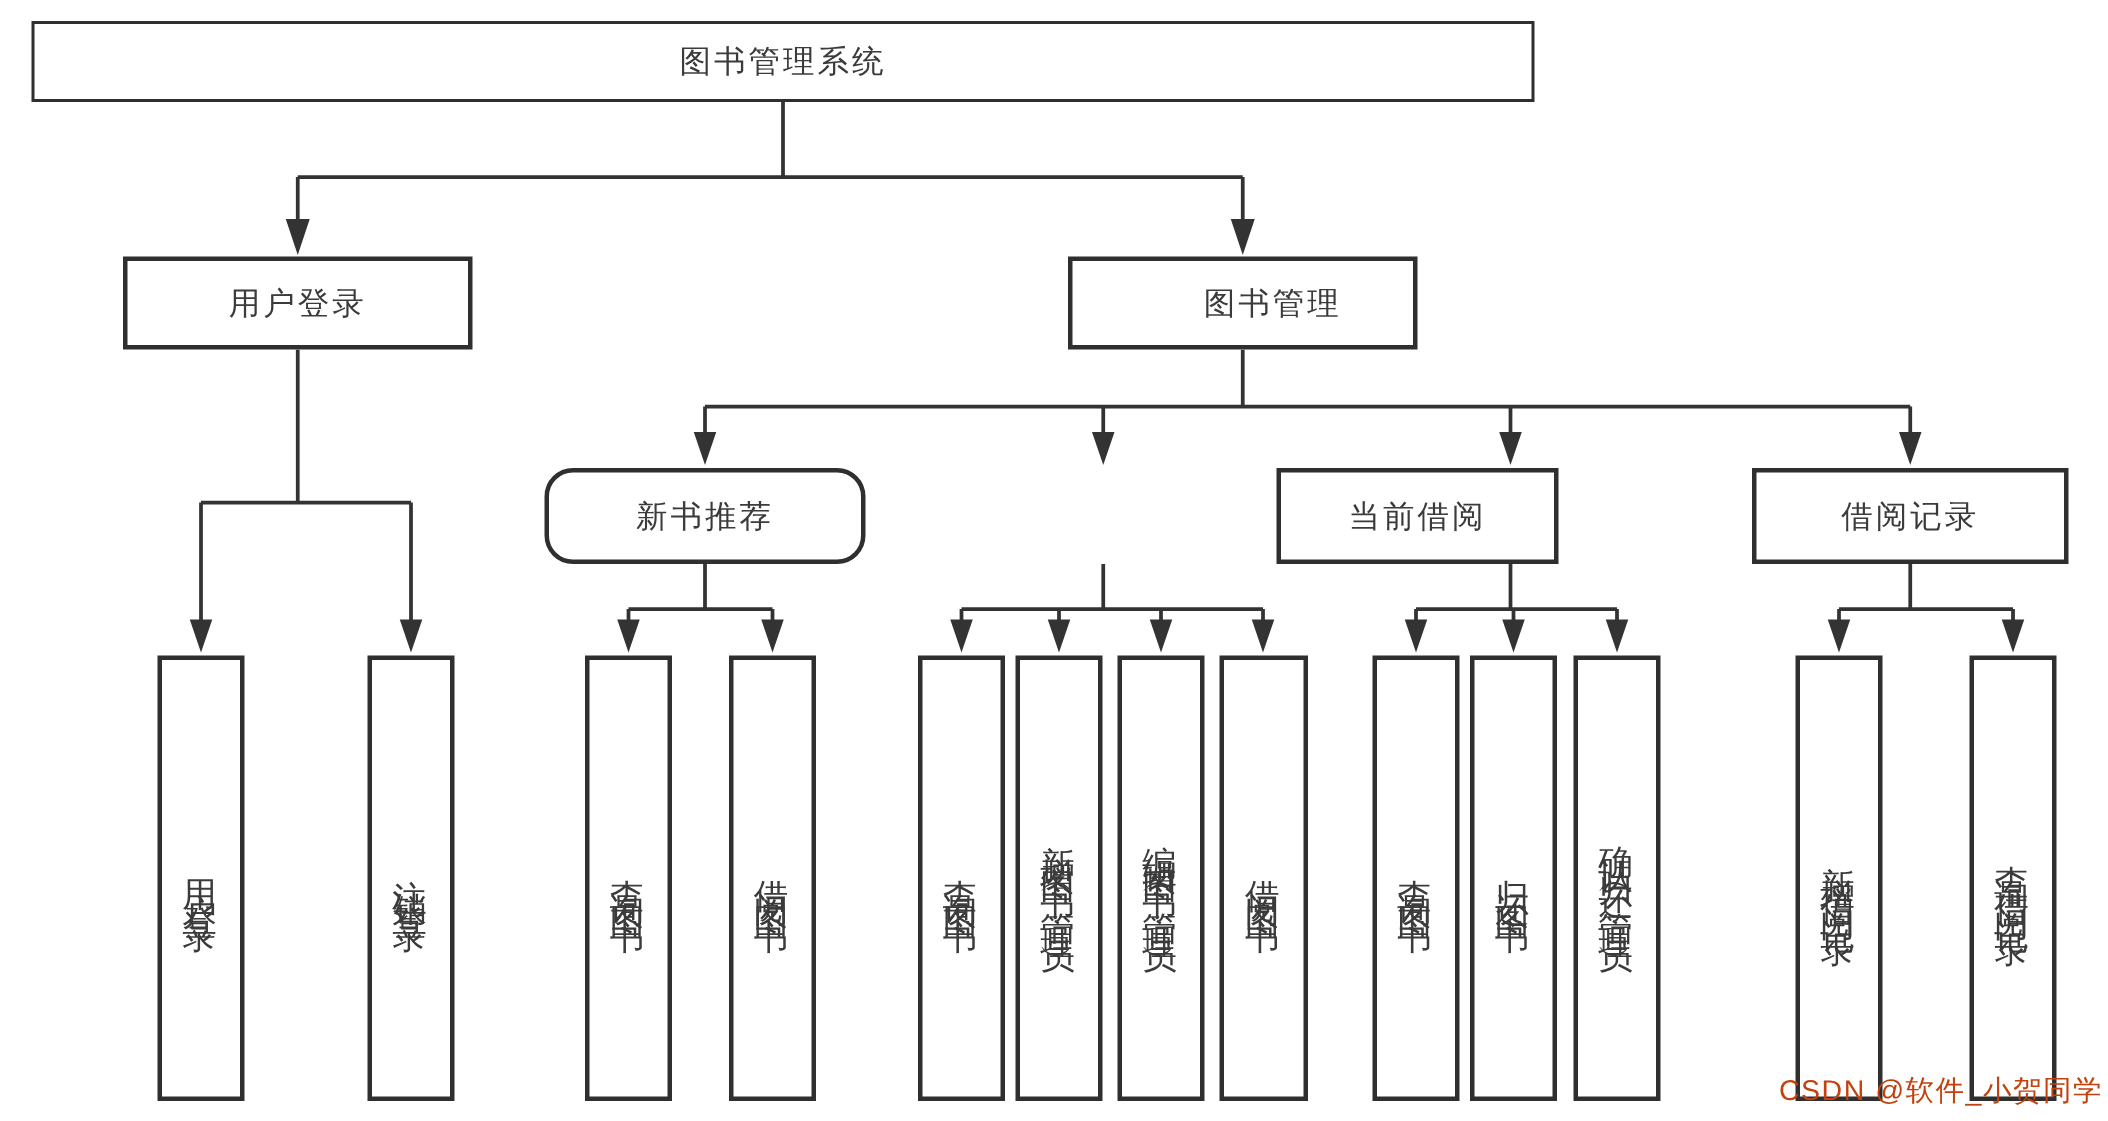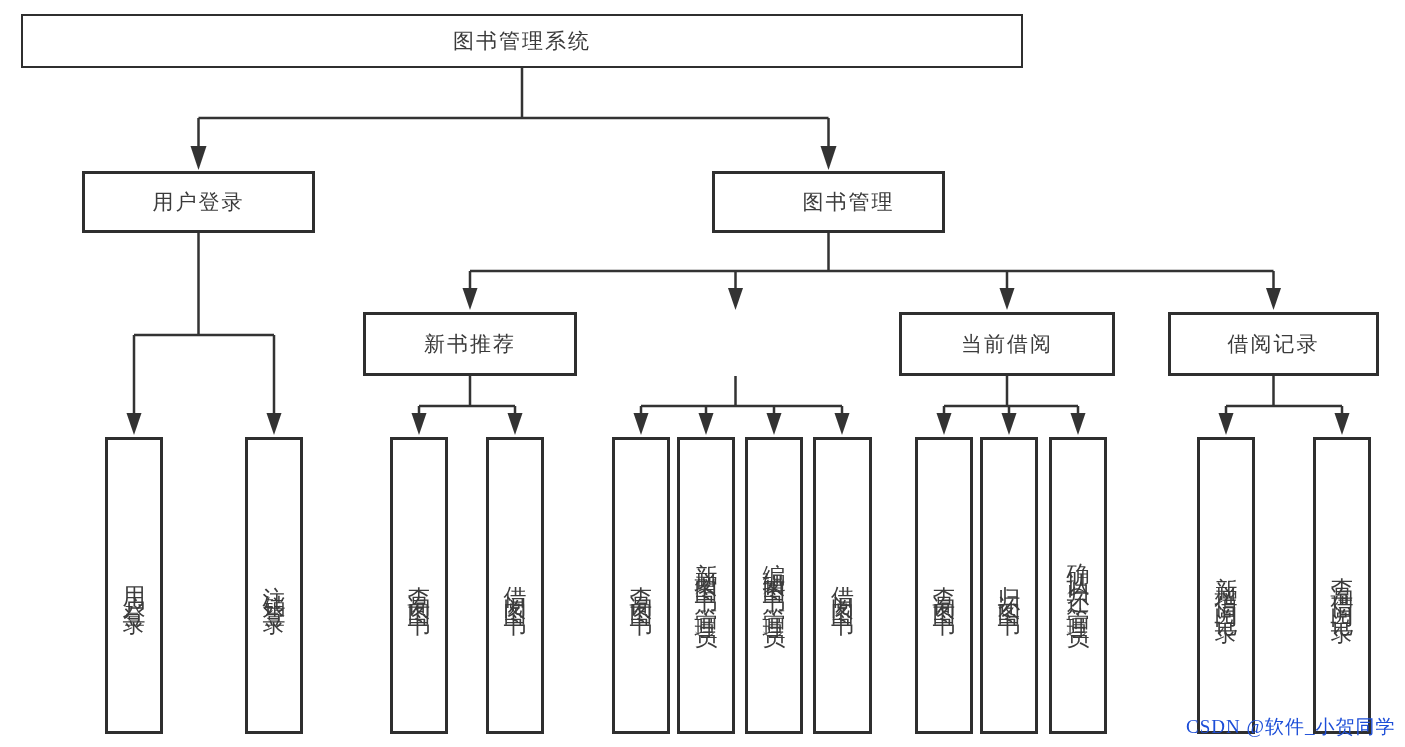--- a/index.html
+++ b/index.html
@@ -6,21 +6,21 @@
     margin: 0;
     padding: 0;
     background: #ffffff;
   }
   .canvas {
     position: relative;
     width: 1405px;
     height: 747px;
     background: #ffffff;
     overflow: hidden;
-    font-family: Liberation Serif, serif;
+    font-family: Liberation Sans, sans-serif;
     color: #3b3b3b;
   }
   .wires {
     position: absolute;
     left: 0;
     top: 0;
     width: 1405px;
     height: 747px;
   }
   .node {
@@ -54,21 +54,21 @@
     letter-spacing: 9px;
     color: #3b3b3b;
     overflow: hidden;
   }
   .watermark {
     position: absolute;
     left: 1186px;
     top: 714px;
     font-size: 19px;
     letter-spacing: 1px;
-    color: #1d4ed8;
+    color: #c2410c;
     white-space: nowrap;
     z-index: 5;
     text-align: center;
   }
 </style>
 </head>
 <body>
 
 <div class="canvas">
 
@@ -103,22 +103,22 @@
       <polygon points="1218.5,413 1233.5,413 1226,435"></polygon>
       <polygon points="1334.5,413 1349.5,413 1342,435"></polygon>
     </g>
   </svg>
 
   <div class="node root" style="left:21px; top:14px; width:1002px; height:54px;">图书管理系统</div>
 
   <div class="node" style="left:82px; top:171px; width:233px; height:62px;">用户登录</div>
   <div class="node" style="left:712px; top:171px; width:233px; height:62px;padding-left:40px;">图书管理</div>
 
-  <div class="node" style="left:363px; top:312px; width:214px; height:64px;">新书推荐</div>
-  <div class="node" style="left:899px; top:312px; width:216px; height:64px;">当前借阅</div>
+  <div class="node" style="left:363px; top:312px; width:214px; height:64px;border-radius:19px;">新书推荐</div>
+  <div class="node" style="left:851px; top:312px; width:188px; height:64px;">当前借阅</div>
   <div class="node" style="left:1168px; top:312px; width:211px; height:64px;">借阅记录</div>
 
   <div class="leaf" style="left:105px; top:437px; width:58px; height:297px;">用户登录</div>
   <div class="leaf" style="left:245px; top:437px; width:58px; height:297px;">注销登录</div>
 
   <div class="leaf" style="left:390px; top:437px; width:58px; height:297px;">查询图书</div>
   <div class="leaf" style="left:486px; top:437px; width:58px; height:297px;">借阅图书</div>
 
   <div class="leaf" style="left:612px; top:437px; width:58px; height:297px;">查询图书</div>
   <div class="leaf" style="left:677px; top:437px; width:58px; height:297px;">新增图书（管理员）</div>

